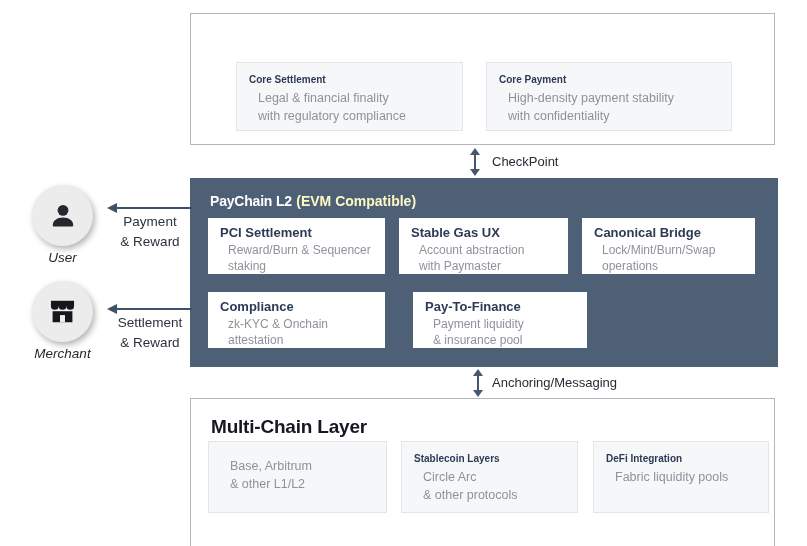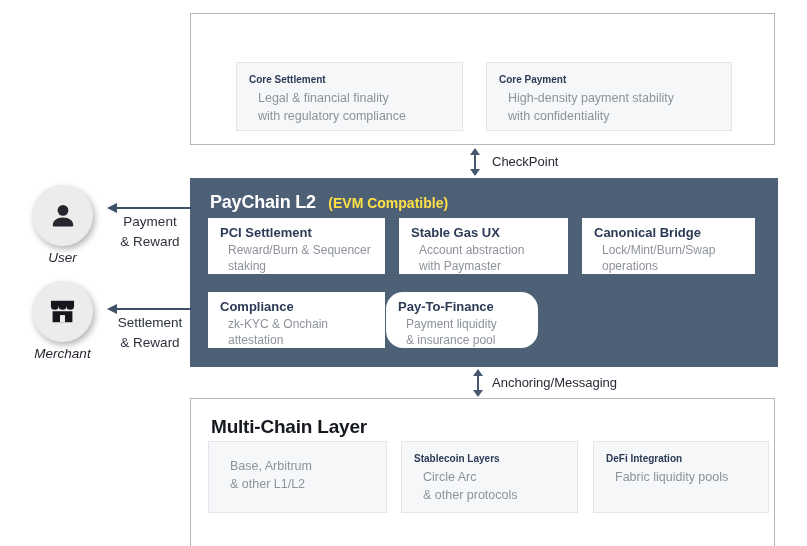--- a/index.html
+++ b/index.html
@@ -11,41 +11,41 @@
   #paycoin-box{left:190px;top:13px;width:585px;height:132px;}
   #paychain-box{left:190px;top:178px;width:588px;height:189px;background:#4e6076;border:none;}
   #multichain-box{left:190px;top:398px;width:585px;height:154px;}
 
   .layer-title{position:absolute;white-space:nowrap;}
   #paycoin-box .layer-title{left:30px;top:21px;}
   #paychain-box .layer-title{left:20px;top:14px;}
   #multichain-box .layer-title{left:20px;top:17px;}
   .big-title{font-size:19px;font-weight:bold;color:#15181e;letter-spacing:-0.2px;}
   .sub-title{font-size:15px;font-weight:bold;color:#15181e;}
-  #paychain-box .big-title{font-size:18px;color:#ffffff;}
-  #paychain-box .sub-title{font-size:14px;color:#fde047;margin-left:8px;}
+  #paychain-box .big-title{font-size:14px;color:#ffffff;}
+  #paychain-box .sub-title{font-size:14px;color:#fef9c3;}
 
   
   .gray-card{position:absolute;box-sizing:border-box;background:#f6f7f9;border:1px solid #e3e5e9;
              padding:11px 12px 0;overflow:hidden;}
   .white-card{position:absolute;box-sizing:border-box;background:#ffffff;
               padding:7px 12px 16px;overflow:hidden;}
   .card-title{font-size:10px;font-weight:bold;color:#2c3a55;}
   .white-card .card-title{font-size:13px;}
   .card-body{margin-top:5px;padding-left:9px;font-size:12.5px;color:#8d929b;line-height:1.4;}
   .white-card .card-body{margin-top:3px;padding-left:8px;font-size:12px;line-height:1.32;}
 
   #card-core-settlement{left:45px;top:48px;width:227px;height:69px;}
   #card-core-payment{left:295px;top:48px;width:246px;height:69px;}
 
   #card-pci{left:18px;top:40px;width:177px;height:56px;}
   #card-gas{left:209px;top:40px;width:169px;height:56px;}
   #card-bridge{left:392px;top:40px;width:173px;height:56px;}
   #card-compliance{left:18px;top:114px;width:177px;height:56px;}
-  #card-p2f{left:196px;top:114px;width:152px;height:56px;border-radius:17px;}
+  #card-p2f{left:223px;top:114px;width:174px;height:56px;}
 
   #card-evm{left:17px;top:42px;width:179px;height:72px;}
   #card-stablecoin{left:210px;top:42px;width:177px;height:72px;}
   #card-defi{left:402px;top:42px;width:176px;height:72px;}
 
   
   .v-connector{position:absolute;width:12px;}
   #checkpoint-arrow{left:469px;top:148px;height:28px;}
   #anchoring-arrow{left:472px;top:369px;height:28px;}
   .v-line{position:absolute;left:5px;top:6px;bottom:6px;width:2px;background:#46586e;}

